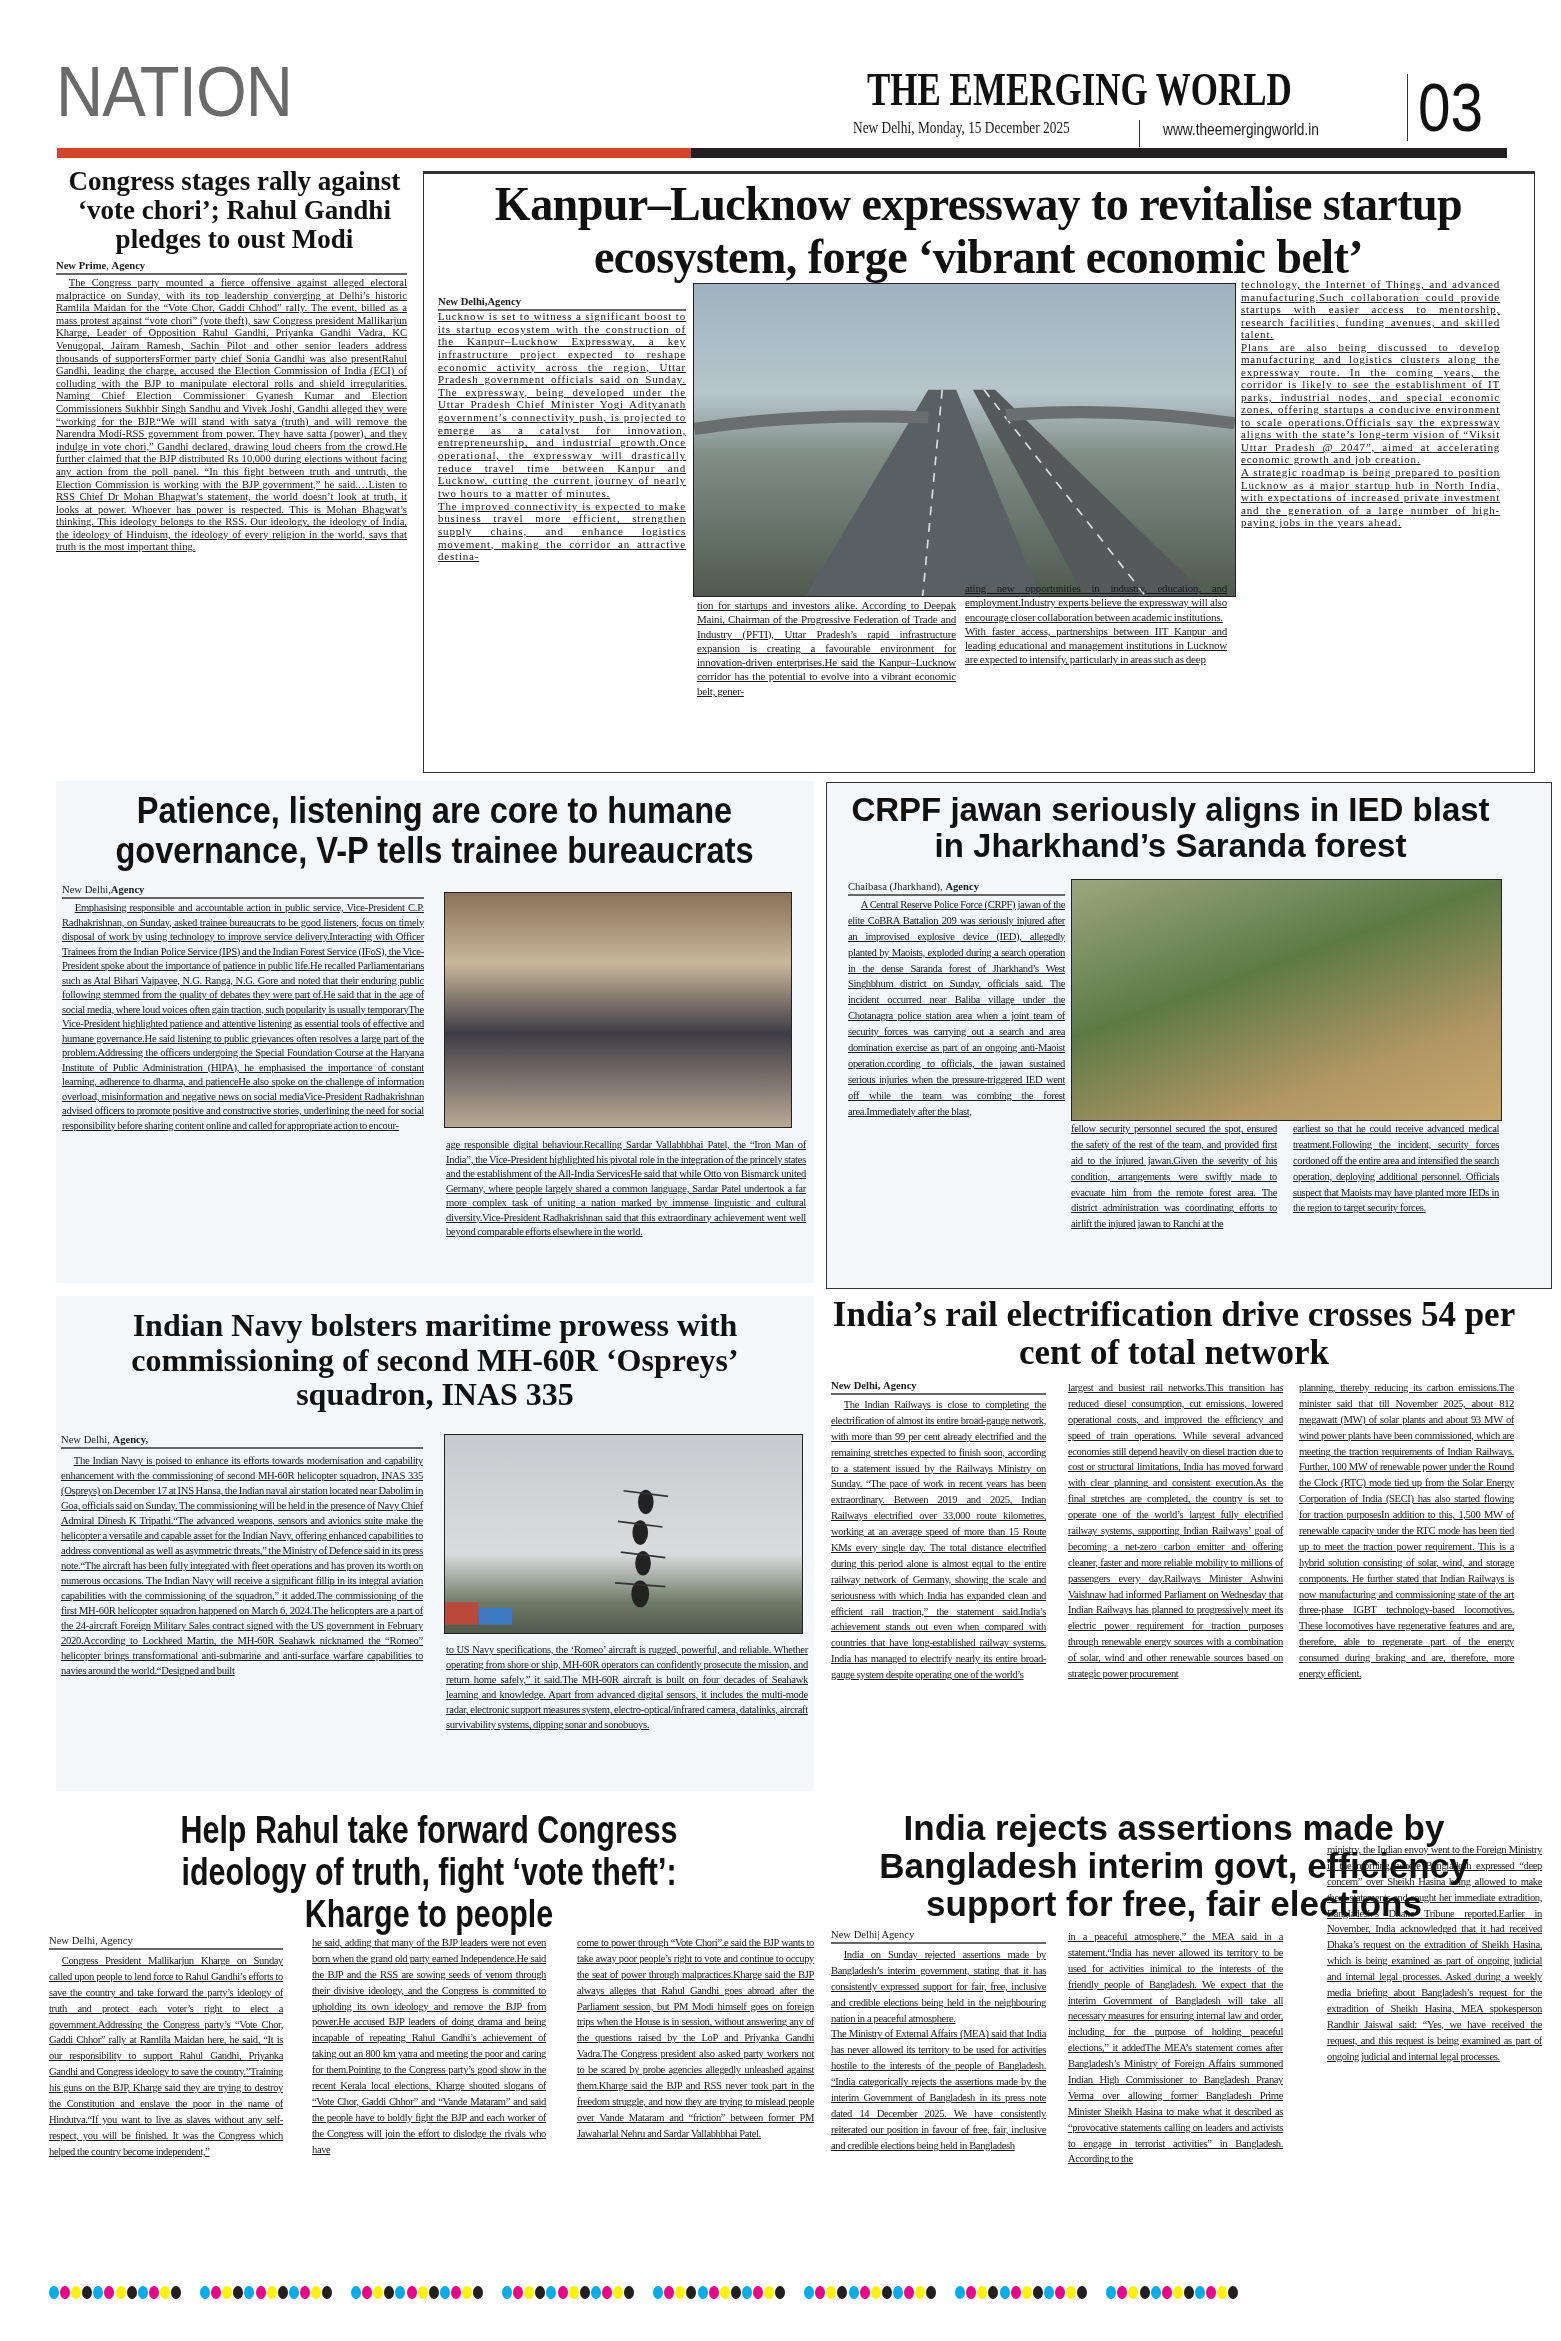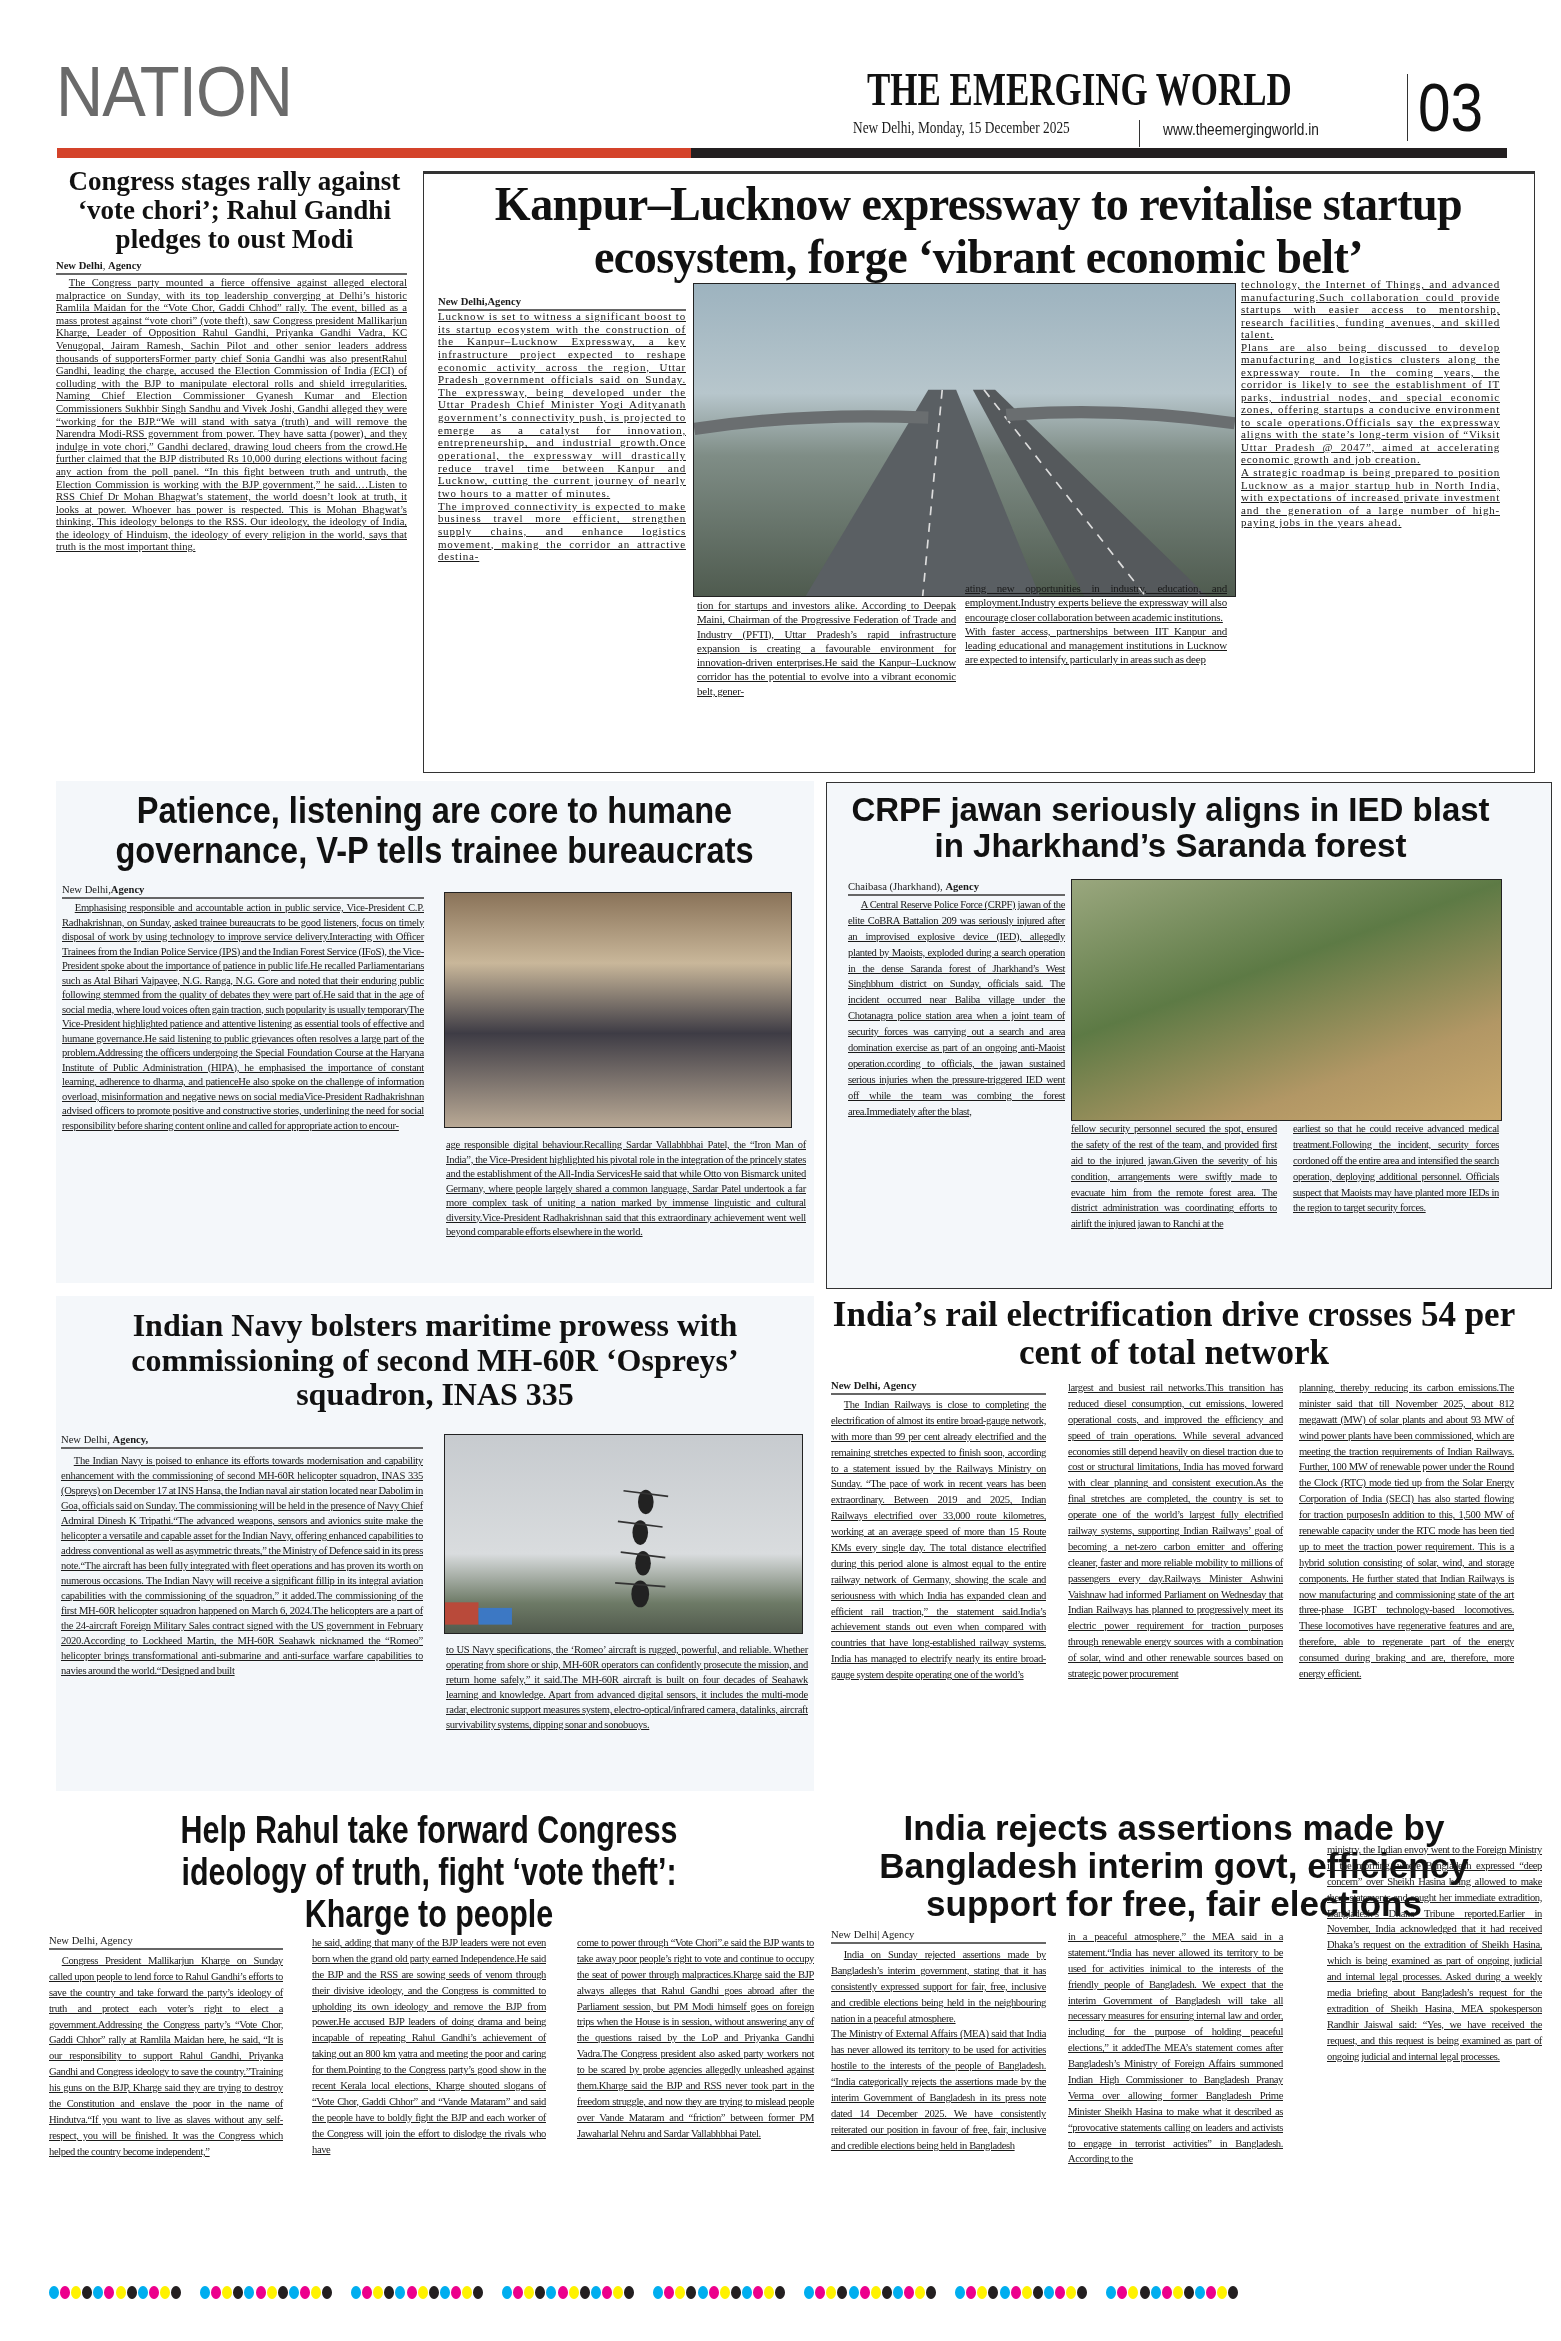--- a/index.html
+++ b/index.html
@@ -99,21 +99,21 @@
 <div class="abs" id="paper-name">THE EMERGING WORLD</div>
 <div class="abs" id="dateline">New Delhi, Monday, 15 December 2025</div>
 <div class="abs" id="mast-sep1"></div>
 <div class="abs" id="website">www.theemergingworld.in</div>
 <div class="abs" id="mast-sep2"></div>
 <div class="abs" id="page-number">03</div>
 <div class="abs" id="bar-red"></div>
 <div class="abs" id="bar-black"></div>
 
 <div class="abs headline" id="s1-head">Congress stages rally against ‘vote chori’; Rahul Gandhi pledges to oust Modi</div>
-<div class="abs byline" id="s1-by"><b>New Delhi</b>, <b>Agency</b></div>
+<div class="abs byline" id="s1-by"><b>New Prime</b>, <b>Agency</b></div>
 <div class="abs body-text" id="s1-body" style="text-indent:1.2em">The Congress party mounted a fierce offensive against alleged electoral malpractice on Sunday, with its top leadership converging at Delhi’s historic Ramlila Maidan for the “Vote Chor, Gaddi Chhod” rally. The event, billed as a mass protest against “vote chori” (vote theft), saw Congress president Mallikarjun Kharge, Leader of Opposition Rahul Gandhi, Priyanka Gandhi Vadra, KC Venugopal, Jairam Ramesh, Sachin Pilot and other senior leaders address thousands of supportersFormer party chief Sonia Gandhi was also presentRahul Gandhi, leading the charge, accused the Election Commission of India (ECI) of colluding with the BJP to manipulate electoral rolls and shield irregularities. Naming Chief Election Commissioner Gyanesh Kumar and Election Commissioners Sukhbir Singh Sandhu and Vivek Joshi, Gandhi alleged they were “working for the BJP.“We will stand with satya (truth) and will remove the Narendra Modi-RSS government from power. They have satta (power), and they indulge in vote chori,” Gandhi declared, drawing loud cheers from the crowd.He further claimed that the BJP distributed Rs 10,000 during elections without facing any action from the poll panel. “In this fight between truth and untruth, the Election Commission is working with the BJP government,” he said.…Listen to RSS Chief Dr Mohan Bhagwat’s statement, the world doesn’t look at truth, it looks at power. Whoever has power is respected. This is Mohan Bhagwat’s thinking. This ideology belongs to the RSS. Our ideology, the ideology of India, the ideology of Hinduism, the ideology of every religion in the world, says that truth is the most important thing.</div>
 
 <div class="abs" id="s2-box"></div>
 <div class="abs headline cond" id="s2-head" style="transform-origin:center top">Kanpur–Lucknow expressway to revitalise startup ecosystem, forge ‘vibrant economic belt’</div>
 <div class="abs byline" id="s2-by"><b>New Delhi,</b><b>Agency</b></div>
 <div class="col body-text" id="s2-c1" style="white-space:pre-line">Lucknow is set to witness a significant boost to its startup ecosystem with the construction of the Kanpur–Lucknow Expressway, a key infrastructure project expected to reshape economic activity across the region, Uttar Pradesh government officials said on Sunday. The expressway, being developed under the Uttar Pradesh Chief Minister Yogi Adityanath government’s connectivity push, is projected to emerge as a catalyst for innovation, entrepreneurship, and industrial growth.Once operational, the expressway will drastically reduce travel time between Kanpur and Lucknow, cutting the current journey of nearly two hours to a matter of minutes.
 The improved connectivity is expected to make business travel more efficient, strengthen supply chains, and enhance logistics movement, making the corridor an attractive destina-</div>
 <div class="photo" id="s2-photo" title="Aerial view of the Kanpur–Lucknow expressway">
   <svg width="541" height="312" viewBox="0 0 970 560">
     <polygon points="420,190 470,190 620,560 200,560" fill="#5a5f63"></polygon>

